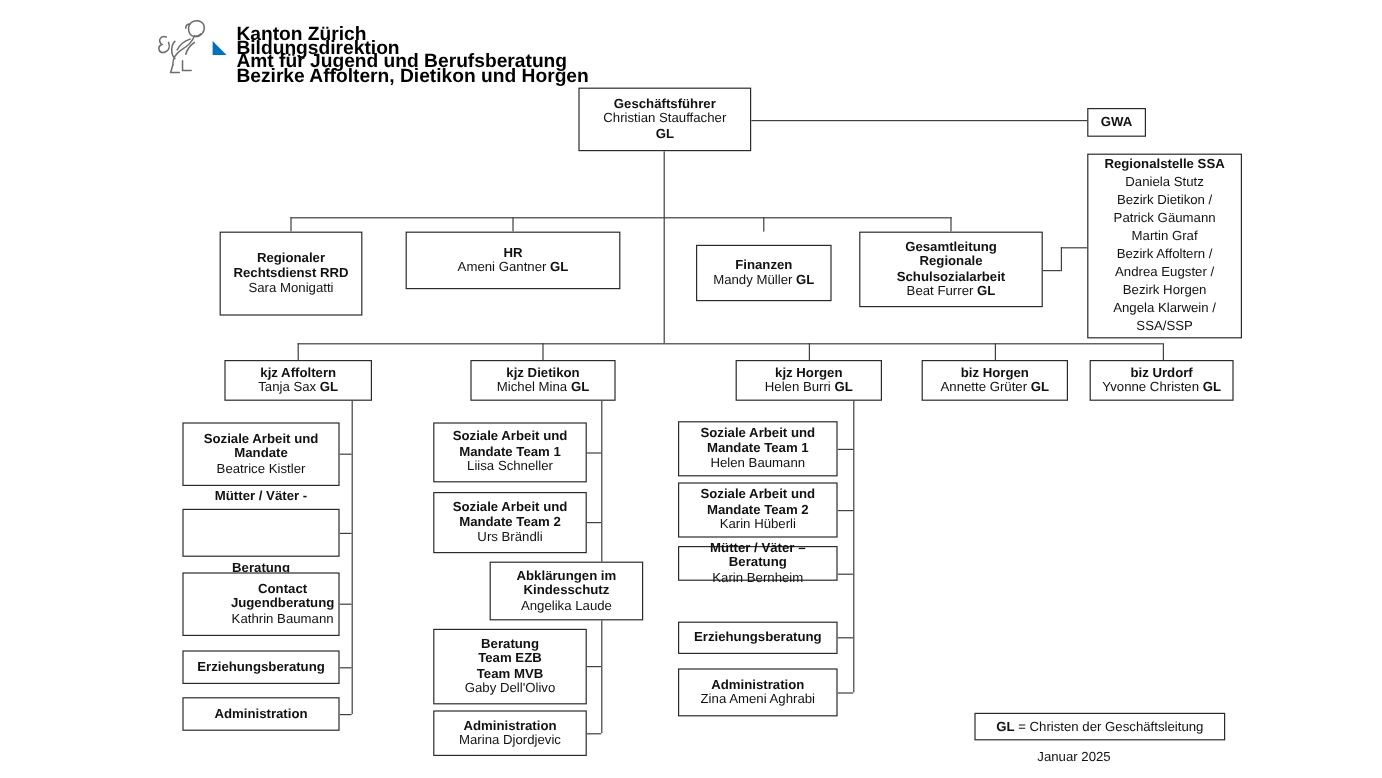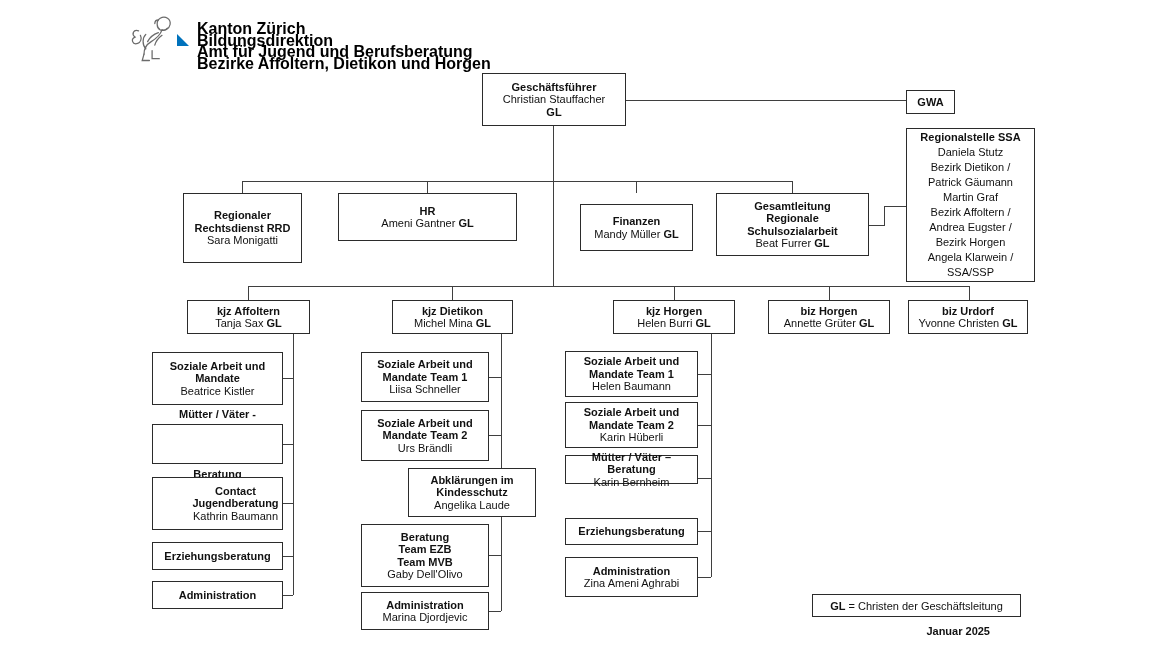--- a/index.html
+++ b/index.html
@@ -15,21 +15,21 @@
         font-size:11px;line-height:12.5px;text-align:center;}
   .node .ln{white-space:pre;}
   .node .b, .b{font-weight:bold;}
   .node.tall{line-height:15px;}
   
   .cline{position:absolute;background:#3f3f3f;}
   
   .legend{position:absolute;left:812px;top:594px;width:209px;height:23px;box-sizing:border-box;
           border:1.5px solid #2b2b2b;display:flex;align-items:center;justify-content:center;
           font-size:11px;white-space:pre;}
-  .date{position:absolute;left:800px;top:625px;width:190px;text-align:right;font-size:11px;font-weight:bold;}
+  .date{position:absolute;left:800px;top:625px;width:190px;text-align:center;font-size:11px;}
 </style>
 </head>
 <body>
 
 <div id="canvas">
 
   <svg class="crest" viewBox="0 0 60 60" fill="none" stroke="#6b6b6b" stroke-width="1.4" stroke-linecap="round">
     <path d="M38 8 C44 5 50 9 49 15 C48 20 43 23 38 21 C34 19 33 11 38 8 Z"></path>
     <path d="M36 10 q-4 0 -4 4 M46 19 q-3 3 -6 2"></path>
     <path d="M40 21 C38 27 33 31 28 34 C23 37 20 42 20 48"></path>

